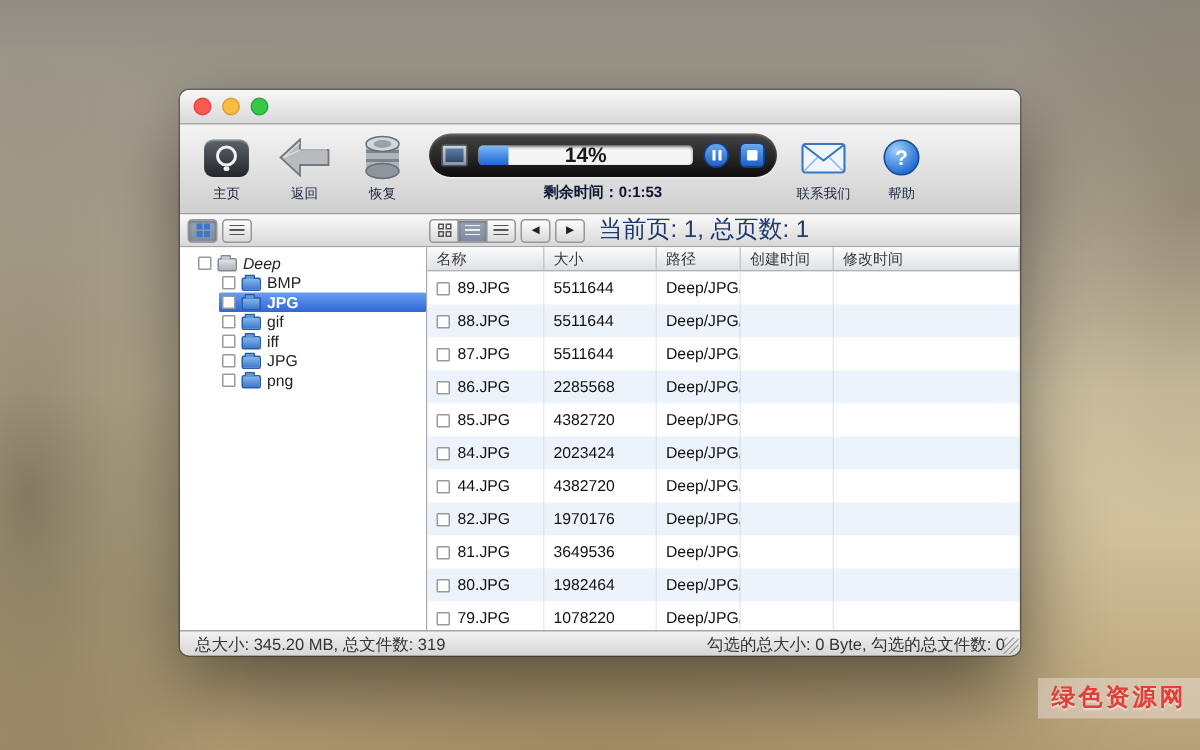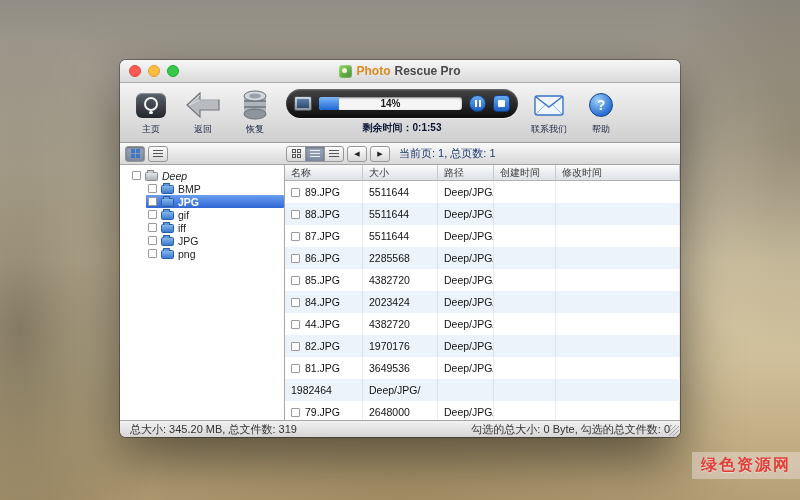--- a/index.html
+++ b/index.html
@@ -51,21 +51,21 @@
   
   .progress-module{display:flex;flex-direction:column;align-items:center;margin:0 4px;}
   .progress-box{width:232px;height:29px;border-radius:15px;background:linear-gradient(#454545,#0d0d0d);
     box-shadow:inset 0 1px 2px rgba(255,255,255,.25), 0 1px 1px rgba(255,255,255,.5);
     display:flex;align-items:center;padding:0 8px;box-sizing:border-box;gap:7px;}
   .film-icon{width:16px;height:13px;background:linear-gradient(#cfd6dd,#8d969f);border:1px solid #4a4f55;border-radius:2px;position:relative;}
   .film-icon::after{content:"";position:absolute;left:2px;top:2px;right:2px;bottom:2px;background:linear-gradient(#5a7fa8,#2e4b6e);}
   .pbar{flex:1;height:13px;background:#f5f5f5;border-radius:3px;position:relative;overflow:hidden;
     box-shadow:inset 0 1px 2px rgba(0,0,0,.5);}
   .pfill{height:100%;background:linear-gradient(#7db8f5,#1f66d6);width:0;}
-  .ptext{position:absolute;left:0;top:0;width:100%;height:100%;text-align:center;font-size:10px;line-height:13px;color:#1a1a1a;font-weight:bold;}
+  .ptext{position:absolute;left:0;top:0;width:100%;height:100%;text-align:center;font-size:14px;line-height:13px;color:#1a1a1a;font-weight:bold;}
   .pausebtn{width:17px;height:17px;border-radius:50%;background:linear-gradient(#66a9ef,#1d5fc4);
     border:1px solid #123f86;box-sizing:border-box;display:flex;align-items:center;justify-content:center;gap:2px;}
   .pausebtn i{display:block;width:2px;height:7px;background:#fff;}
   .stopbtn{width:17px;height:17px;border-radius:4px;background:linear-gradient(#66a9ef,#1d5fc4);
     border:1px solid #123f86;box-sizing:border-box;display:flex;align-items:center;justify-content:center;}
   .stopbtn i{display:block;width:7px;height:7px;background:#fff;border-radius:1px;}
   .remaining{margin-top:3px;font-size:10px;font-weight:bold;color:#0c1433;}
 
   
 
@@ -82,21 +82,21 @@
   .mini-grid{width:9px;height:9px;display:grid;grid-template-columns:4px 4px;grid-template-rows:4px 4px;gap:1px;}
   .mini-grid i{background:#3f76c8;}
   .mini-grid.outline i{background:transparent;border:1px solid #555;box-sizing:border-box;}
   .mini-lines{width:10px;height:8px;background:repeating-linear-gradient(#555 0 1px,transparent 1px 3px);}
   .mini-lines.light{background:repeating-linear-gradient(#f0f0f0 0 1px,transparent 1px 3px);}
   .seg{display:flex;}
   .seg .sbtn{border-radius:0;margin-left:-1px;}
   .seg .sbtn:first-child{border-radius:3px 0 0 3px;margin-left:0;}
   .seg .sbtn:last-child{border-radius:0 3px 3px 0;}
   .arrow-glyph{font-size:7px;color:#222;line-height:1;}
-  .pageinfo{font-size:11px;color:#1c3a6e;margin-left:6px;}
+  .pageinfo{font-size:16px;color:#1c3a6e;margin-left:6px;}
   .sub-spacer{width:112px;flex:0 0 112px;}
 
   
   .content{flex:1;display:flex;min-height:0;background:#fff;}
   .sidebar{width:165px;flex:0 0 165px;border-right:1px solid #a8a8a8;background:#fff;
     padding-top:4px;box-sizing:border-box;overflow:hidden;font-size:10.5px;color:#222;}
   .tree-row{height:13px;display:flex;align-items:center;gap:4px;padding-left:12px;margin-bottom:0;font-style:italic;}
   .tree-child{margin-left:26px;padding-left:2px;height:13px;display:flex;align-items:center;gap:4px;}
   .tree-child.selected{background:linear-gradient(#6a9ef0,#2f66d4);border-radius:1px;}
   .tree-child.selected .tree-label{color:#fff;font-weight:bold;}
@@ -135,25 +135,20 @@
 <div class="desktop">
 
   <div class="window">
 
     <div class="titlebar">
       <div class="traffic">
         <span class="tl red"></span>
         <span class="tl yellow"></span>
         <span class="tl green"></span>
       </div>
-      <div class="titletext">
-        <span class="appicon"></span>
-        <span class="t-photo">Photo</span>
-        <span class="t-rest">Rescue Pro</span>
-      </div>
     </div>
 
     <div class="toolbar">
 
       <div class="tool">
         <div class="iconbox">
             <div class="home-icon"></div>
           </div>
         <div class="tlabel">主页</div>
       </div>
@@ -400,31 +395,35 @@
     <div class="tcell namecell">
       <span class="cb"></span>
       <span>81.JPG</span>
     </div>
     <div class="tcell">3649536</div>
     <div class="tcell">Deep/JPG/</div>
     <div class="tcell"></div>
     <div class="tcell"></div>
   </div>
             <div class="trow alt">
+    <div class="tcell namecell">
+      <span class="cb"></span>
+      <span>80.JPG</span>
+    </div>
     <div class="tcell">1982464</div>
     <div class="tcell">Deep/JPG/</div>
     <div class="tcell"></div>
     <div class="tcell"></div>
   </div>
             <div class="trow">
     <div class="tcell namecell">
       <span class="cb"></span>
       <span>79.JPG</span>
     </div>
-    <div class="tcell">2648000</div>
+    <div class="tcell">1078220</div>
     <div class="tcell">Deep/JPG/</div>
     <div class="tcell"></div>
     <div class="tcell"></div>
   </div>
           </div>
       </div>
 
     </div>
 
     <div class="statusbar">

